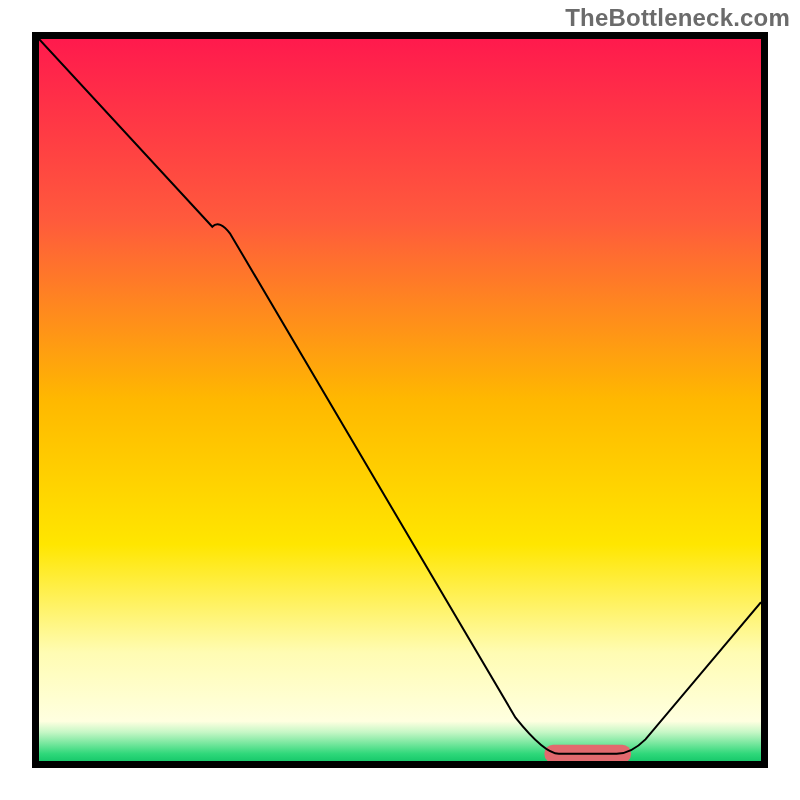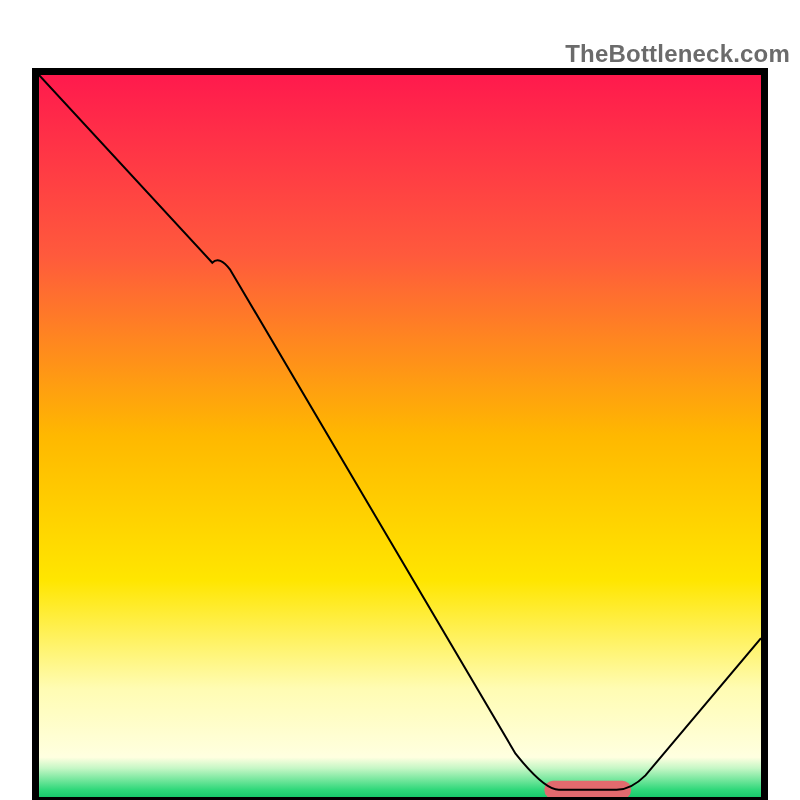--- a/index.html
+++ b/index.html
@@ -8,21 +8,20 @@
     width: 800px;
     height: 800px;
     overflow: hidden;
     font-family: Arial, Helvetica, sans-serif;
     background: #fff;
   }
   .wrap {
     position: relative;
     width: 800px;
     height: 568px;
-    margin-top: 36px;
   }
   .watermark {
     position: absolute;
     top: 4px;
     right: 10px;
     font-size: 24px;
     font-weight: 600;
     color: #6b6b6b;
     letter-spacing: 0.2px;
     user-select: none;

